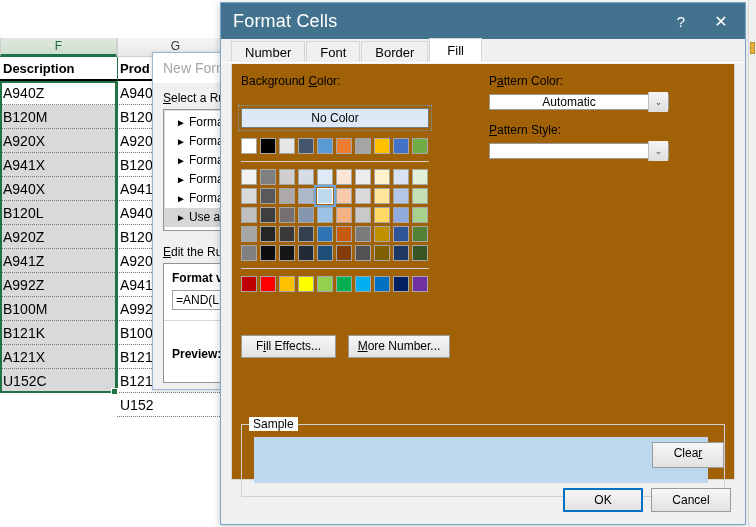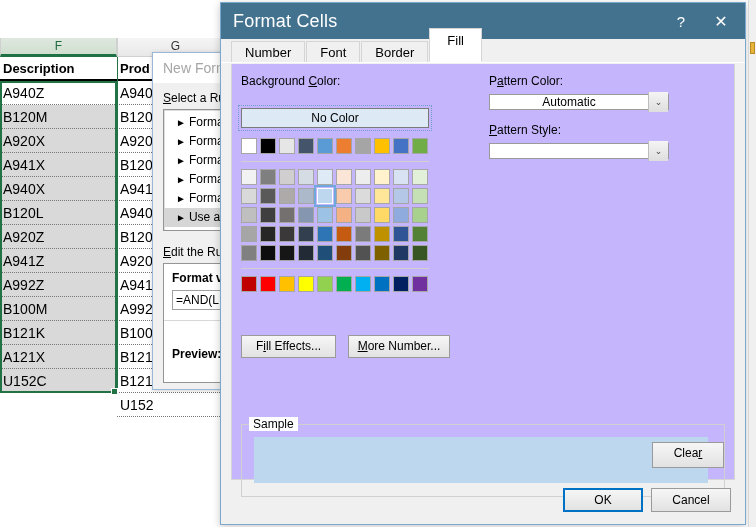--- a/index.html
+++ b/index.html
@@ -234,34 +234,34 @@
     font-size: 13px;
     background: #f0f0f0;
     border: 1px solid #d5d5d5;
     border-bottom: none;
     margin-right: 1px;
     box-sizing: border-box;
     color: #000;
   }
   .tab.active {
     background: #ffffff;
-    height: 34px;
+    height: 24px;
     line-height: 23px;
     border-color: #d5d5d5;
     border-bottom: 1px solid #fff;
     position: relative;
     z-index: 2;
     padding: 0 17px;
   }
 
   .fcd-page {
     position: absolute;
     left: 10px; top: 61px;
     width: 504px; height: 416px;
-    background: #c4b5fd;
+    background: #a16207;
     border: 1px solid #d5d5d5;
     border-top: none;
     box-sizing: border-box;
   }
 
   .lbl {
     font-size: 12px;
     color: #000;
     white-space: nowrap;
   }

